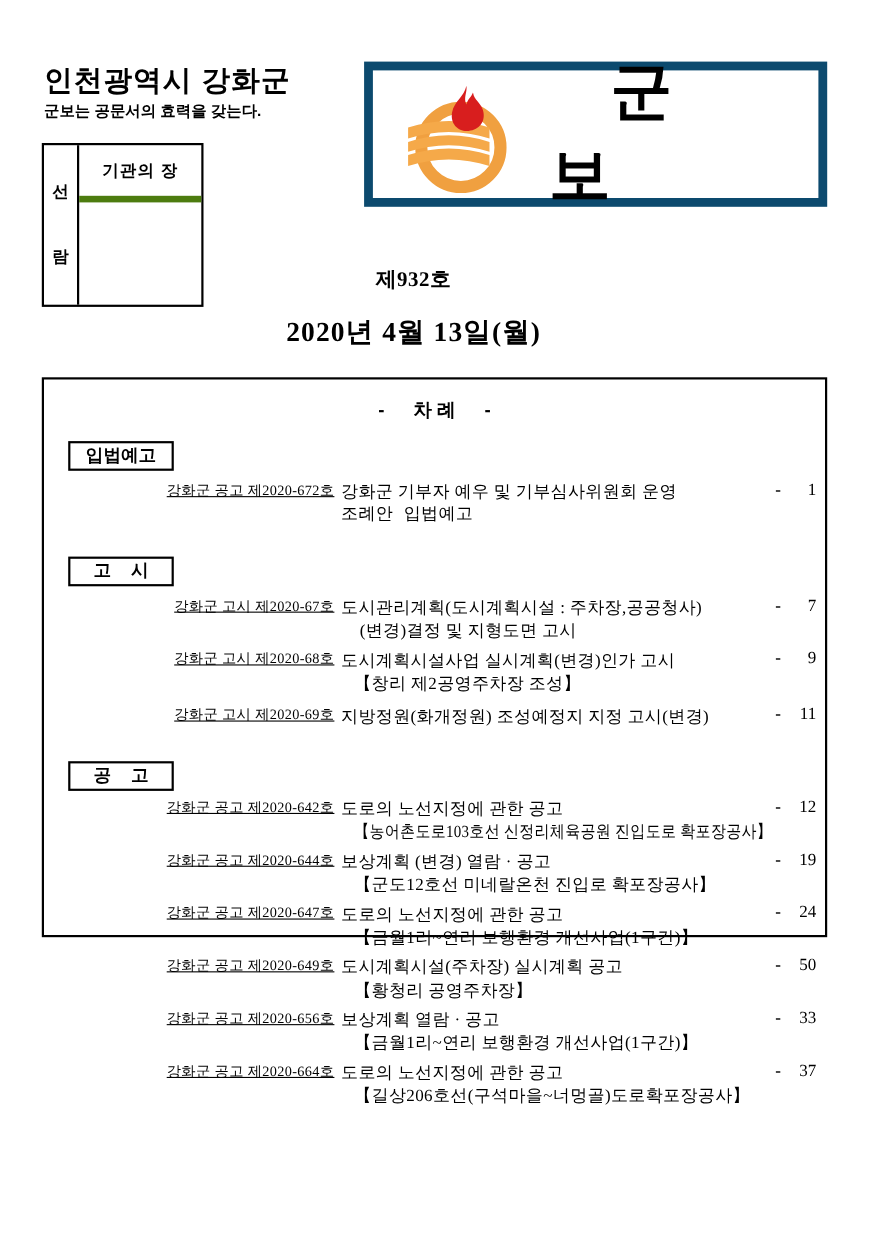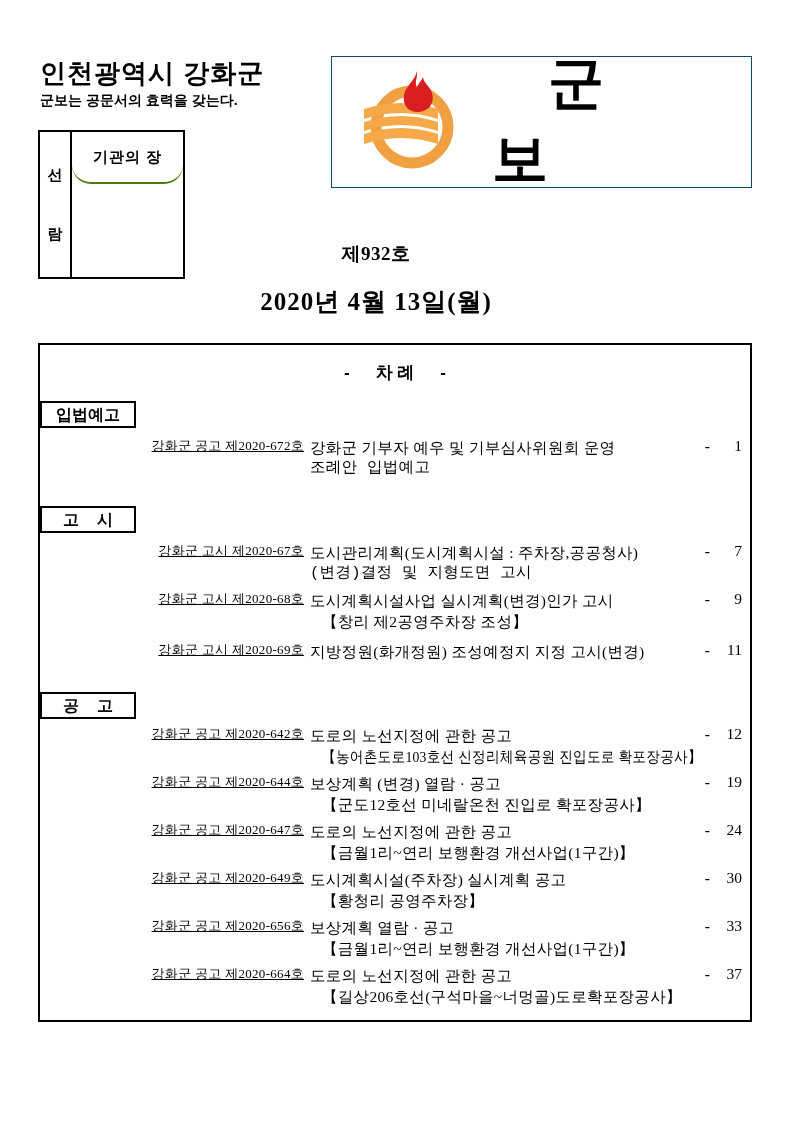--- a/index.html
+++ b/index.html
@@ -69,41 +69,40 @@
   .stamp-col-left span { display: block; line-height: 1.1; }
   .stamp-col-right {
     position: absolute;
     left: 32px;
     top: 0;
     right: 0;
     height: 100%;
   }
   .stamp-head {
     height: 52px;
-    border-bottom: 2px solid #4d7c0f;
+    border-bottom: 6px solid #4d7c0f;
     box-sizing: border-box;
     display: flex;
     align-items: center;
     justify-content: center;
     font-family: "Liberation Sans", "DejaVu Sans", sans-serif;
     font-weight: bold;
     font-size: 15px;
     letter-spacing: 1px;
-    border-radius: 19px;
   }
   .stamp-body { height: calc(100% - 52px); }
 
   
   .masthead {
     position: absolute;
     left: 331px;
     top: 56px;
     width: 421px;
     height: 132px;
-    border: 1px solid #0c4a6e;
+    border: 8px solid #0c4a6e;
     box-sizing: border-box;
   }
   .masthead-logo {
     position: absolute;
     left: 22px;
     top: 8px;
     width: 112px;
     height: 112px;
   }
   .masthead-title {
@@ -144,21 +143,21 @@
     font-weight: bold;
     letter-spacing: 1px;
   }
 
   
   .toc-box {
     position: absolute;
     left: 38px;
     top: 343px;
     width: 714px;
-    height: 679px;
+    height: 509px;
     border: 2px solid #000;
     box-sizing: border-box;
   }
   .toc-heading {
     position: absolute;
     left: 0;
     top: 16px;
     width: 100%;
     text-align: center;
     font-family: "Liberation Sans", "DejaVu Sans", sans-serif;
@@ -179,20 +178,21 @@
     display: inline-block;
     border: 2px solid #000;
     box-sizing: border-box;
     width: 96px;
     height: 27px;
     line-height: 23px;
     text-align: center;
     font-family: "Liberation Sans", "DejaVu Sans", sans-serif;
     font-weight: bold;
     font-size: 16px;
+    margin-left: 22px;
   }
   .section-label.spaced { letter-spacing: 18px; text-indent: 18px; }
   .section-block { margin-bottom: 0px; }
   .section-block.legis { margin-top: 0px; }
   .section-block.notice { margin-top: 27px; }
   .section-block.announce { margin-top: 27px; }
 
   
   .entry {
     position: relative;
@@ -287,21 +287,21 @@
   </div>
   <div class="toc-content" id="toc-content">
       <div class="section-block legis"><div class="section-label">입법예고</div><div class="entry">
           <div class="entry-doc">강화군 공고 제2020-672호</div>
           <div class="entry-title">강화군 기부자 예우 및 기부심사위원회 운영<span class="sub" style="margin-left: 0px; font-family: Liberation Mono, monospace;">조례안 입법예고</span></div>
           <div class="entry-dash">-</div>
           <div class="entry-page">1</div>
         </div></div>
       <div class="section-block notice"><div class="section-label spaced">고시</div><div class="entry">
           <div class="entry-doc">강화군 고시 제2020-67호</div>
-          <div class="entry-title">도시관리계획(도시계획시설 : 주차장,공공청사)<span class="sub" style="margin-left: 0px; font-family: Liberation Mono, monospace;">(변경)결정 및 지형도면 고시</span></div>
+          <div class="entry-title">도시관리계획(도시계획시설 : 주차장,공공청사)<span class="sub" style="margin-left: 17px;">(변경)결정 및 지형도면 고시</span></div>
           <div class="entry-dash">-</div>
           <div class="entry-page">7</div>
         </div><div class="entry tight">
           <div class="entry-doc">강화군 고시 제2020-68호</div>
           <div class="entry-title">도시계획시설사업 실시계획(변경)인가 고시<span class="sub">【창리 제2공영주차장 조성】</span></div>
           <div class="entry-dash">-</div>
           <div class="entry-page">9</div>
         </div><div class="entry">
           <div class="entry-doc">강화군 고시 제2020-69호</div>
           <div class="entry-title">지방정원(화개정원) 조성예정지 지정 고시(변경)</div>
@@ -320,21 +320,21 @@
           <div class="entry-page">19</div>
         </div><div class="entry tight">
           <div class="entry-doc">강화군 공고 제2020-647호</div>
           <div class="entry-title">도로의 노선지정에 관한 공고<span class="sub">【금월1리~연리 보행환경 개선사업(1구간)】</span></div>
           <div class="entry-dash">-</div>
           <div class="entry-page">24</div>
         </div><div class="entry tight">
           <div class="entry-doc">강화군 공고 제2020-649호</div>
           <div class="entry-title">도시계획시설(주차장) 실시계획 공고<span class="sub">【황청리 공영주차장】</span></div>
           <div class="entry-dash">-</div>
-          <div class="entry-page">30</div>
+          <div class="entry-page">50</div>
         </div><div class="entry tight">
           <div class="entry-doc">강화군 공고 제2020-656호</div>
           <div class="entry-title">보상계획 열람 · 공고<span class="sub">【금월1리~연리 보행환경 개선사업(1구간)】</span></div>
           <div class="entry-dash">-</div>
           <div class="entry-page">33</div>
         </div><div class="entry tight">
           <div class="entry-doc">강화군 공고 제2020-664호</div>
           <div class="entry-title">도로의 노선지정에 관한 공고<span class="sub">【길상206호선(구석마을~너멍골)도로확포장공사】</span></div>
           <div class="entry-dash">-</div>
           <div class="entry-page">37</div>

